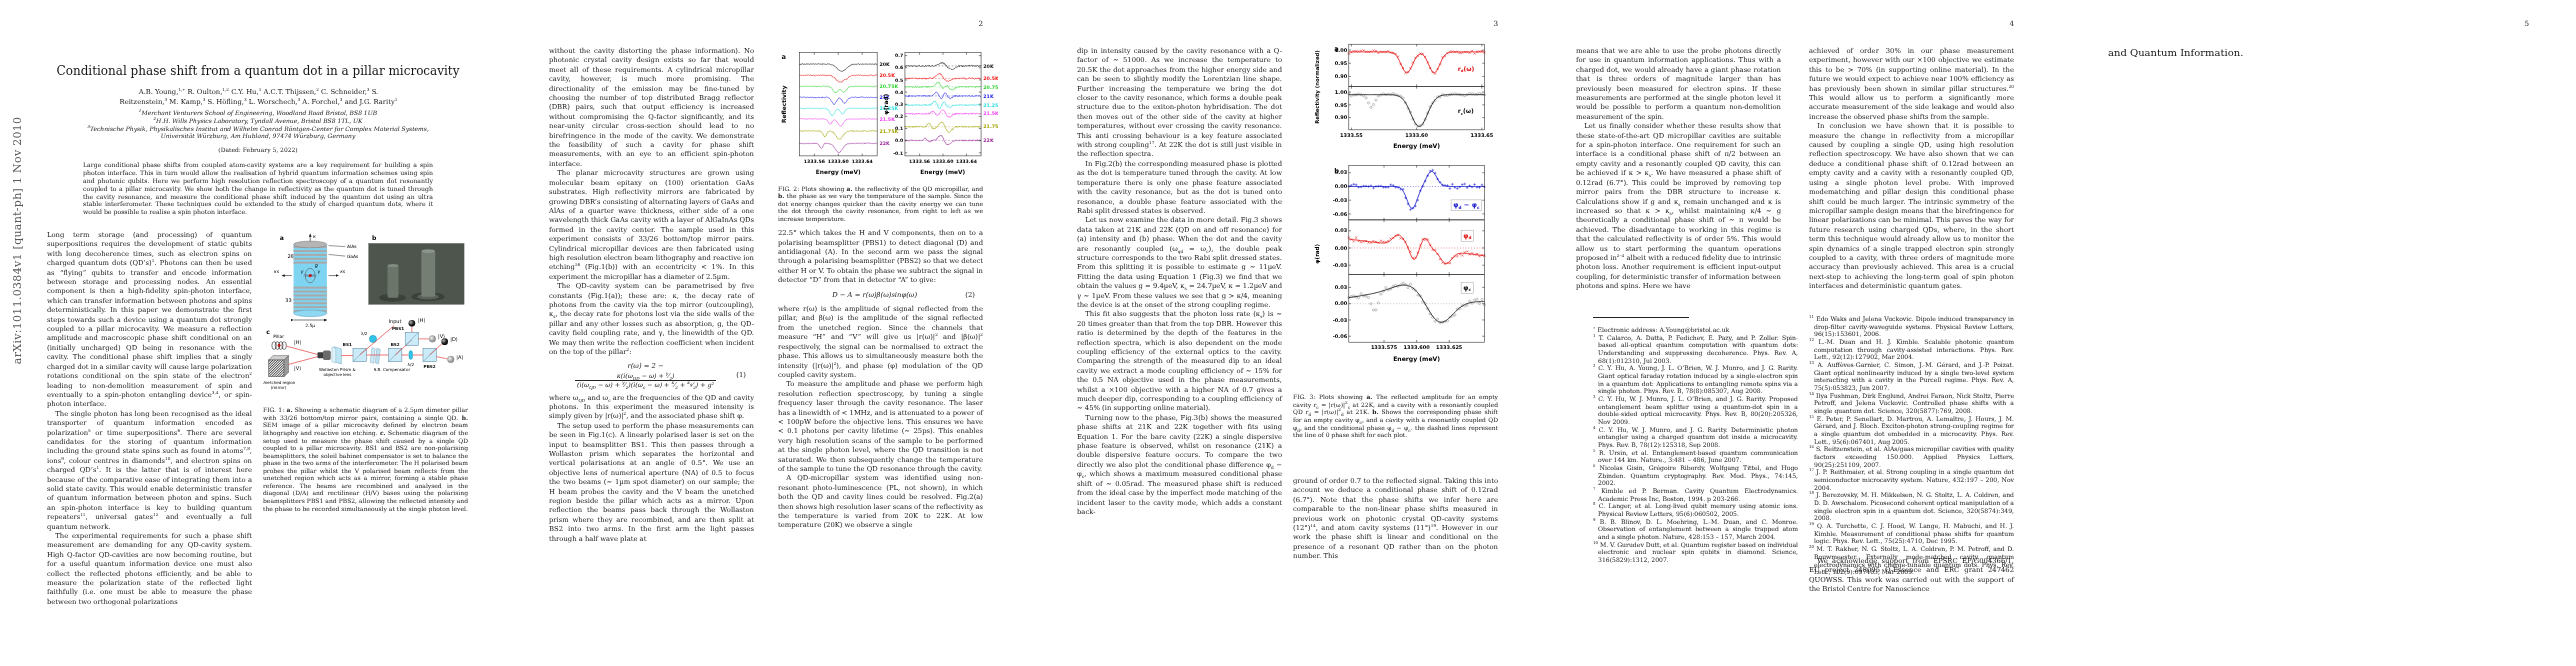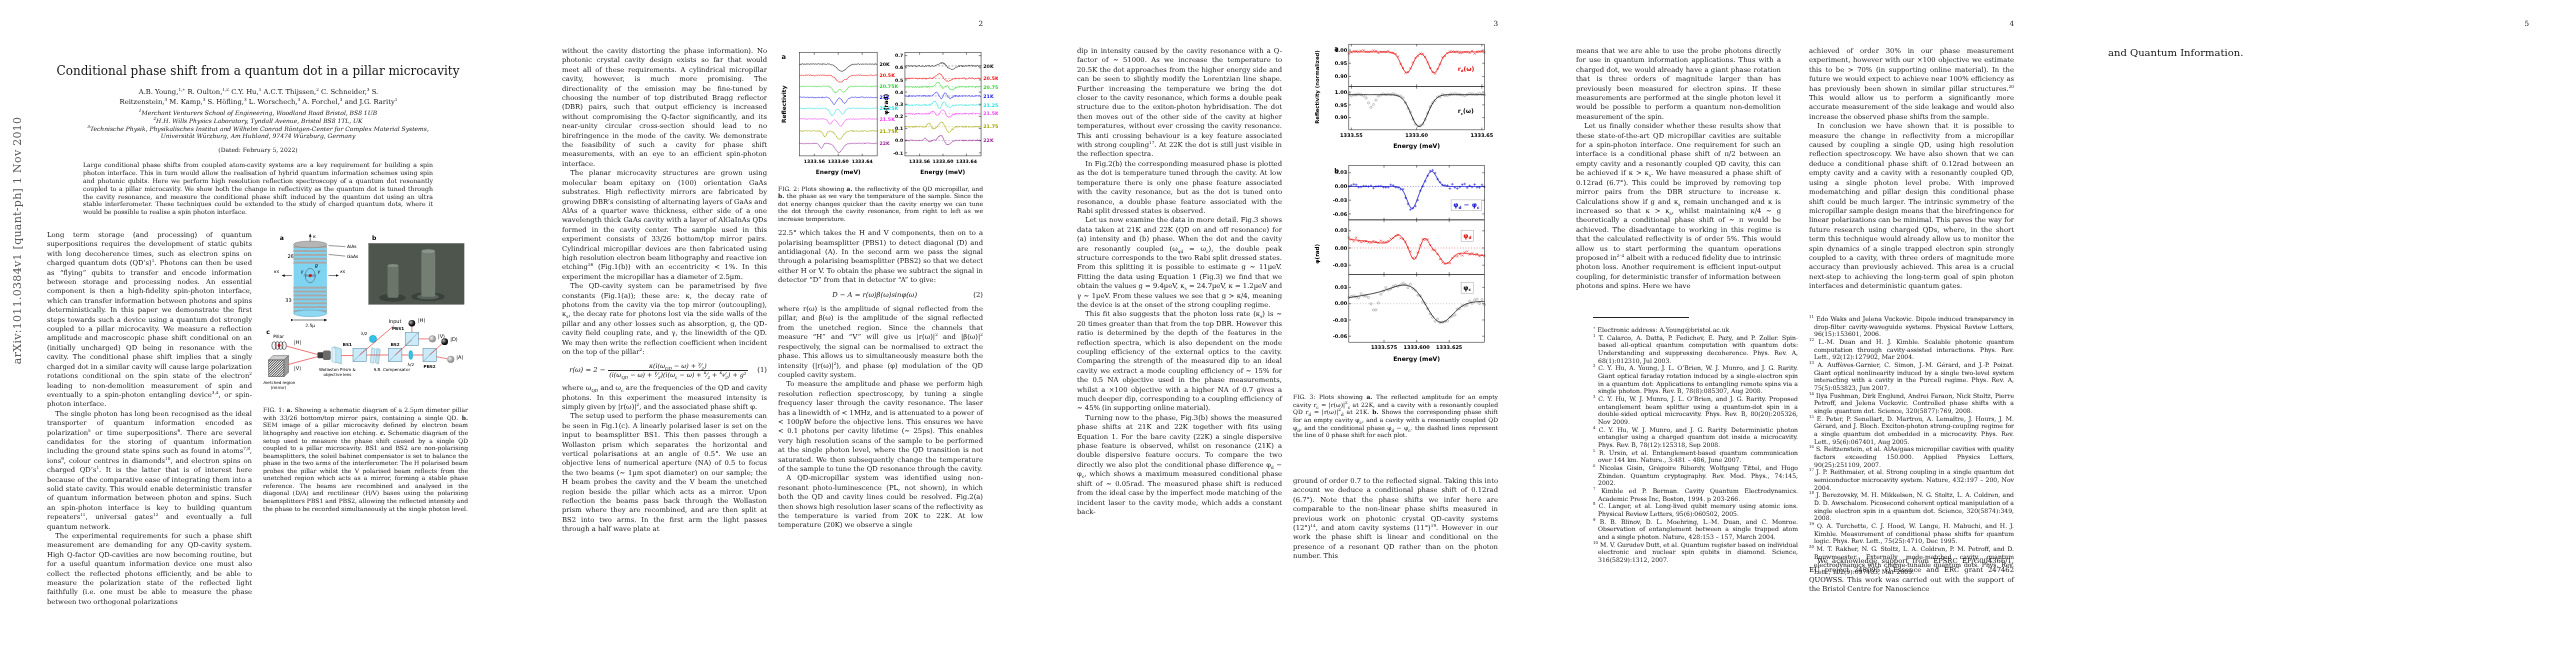--- a/index.html
+++ b/index.html
@@ -16,21 +16,21 @@
           font-style:italic;font-size:6px;line-height:1.3;}
   .dated{position:absolute;top:146px;left:33px;width:450px;text-align:center;font-size:6px;}
   .abstract{position:absolute;top:161px;left:83px;width:350px;text-align:justify;
             font-size:6.2px;line-height:1.27;}
   .col{position:absolute;width:205px;text-align:justify;font-size:6.8px;line-height:1.385;}
   .col p{margin:0;text-indent:8.3px;}
   .col p.noind{text-indent:0;}
   sup{font-size:4.2px;vertical-align:super;line-height:0;}
   sub{font-size:4.2px;vertical-align:sub;line-height:0;}
   .caption{width:205px;text-align:justify;font-size:6px;line-height:1.26;margin-top:4.4px;margin-bottom:6.7px;}
-  .eq{display:flex;align-items:center;margin:5px 0;font-size:6.8px;}
+  .eq{display:flex;align-items:center;margin:5px 8px;font-size:6.8px;}
   .eqbody{flex:1;text-align:center;font-style:italic;}
   .eqno{font-style:normal;padding-left:2.2px;}
   .frac{display:inline-block;vertical-align:middle;text-align:center;font-size:6.3px;line-height:1.25;}
   .frac .num{display:block;border-bottom:0.6px solid #222;padding:0 1.7px;}
   .frac .den{display:block;padding:0 1.7px;}
   .refs p{margin:0;font-size:6.1px;line-height:1.26;text-indent:-5px;padding-left:5px;text-align:justify;}
   .refs sup{font-size:3.9px;}
   .rule{position:absolute;height:0.7px;background:#222;}
   .p5text{position:absolute;font-size:10px;}
   svg text{font-family:"DejaVu Sans","Liberation Sans",sans-serif;}
@@ -206,21 +206,21 @@
       <line x1="312" y1="226" x2="332" y2="230" stroke="#e84040" stroke-width="1.2"></line>
       <circle cx="338" cy="231" r="6" fill="url(#detL)" stroke="#777" stroke-width="0.6"></circle>
       <text x="348" y="230" font-size="9" font-family="DejaVu Sans,sans-serif">|A⟩</text>
     </svg>
   </div>
   <div class="caption" style="position:absolute;left:263px;top:402px">FIG. 1: <b>a.</b> Showing a schematic diagram of a 2.5µm dimeter pillar with 33/26 bottom/top mirror pairs, containing a single QD. <b>b.</b> SEM image of a pillar microcavity defined by electron beam lithography and reactive ion etching. <b>c.</b> Schematic diagram of the setup used to measure the phase shift caused by a single QD coupled to a pillar microcavity. BS1 and BS2 are non-polarising beamsplitters, the soleil babinet compensator is set to balance the phase in the two arms of the interferometer. The H polarised beam probes the pillar whilst the V polarised beam reflects from the unetched region which acts as a mirror, forming a stable phase reference. The beams are recombined and analysed in the diagonal (D/A) and rectilinear (H/V) bases using the polarising beamsplitters PBS1 and PBS2, allowing the reflected intensity and the phase to be recorded simultaneously at the single photon level.</div>
 </div>
 
 <div class="page" style="left:515px">
   <div class="pagenum">2</div>
-  <div class="col" style="left:47px;top:47px;height:517px">
+  <div class="col" style="left:34px;top:47px;height:517px">
     <div>
         <p class="noind">without the cavity distorting the phase information). No photonic crystal cavity design exists so far that would meet all of these requirements. A cylindrical micropillar cavity, however, is much more promising. The directionality of the emission may be fine-tuned by choosing the number of top distributed Bragg reflector (DBR) pairs, such that output efficiency is increased without compromising the Q-factor significantly, and its near-unity circular cross-section should lead to no birefringence in the mode of the cavity. We demonstrate the feasibility of such a cavity for phase shift measurements, with an eye to an efficient spin-photon interface.</p>
         <p>The planar microcavity structures are grown using molecular beam epitaxy on (100) orientation GaAs substrates. High reflectivity mirrors are fabricated by growing DBR’s consisting of alternating layers of GaAs and AlAs of a quarter wave thickness, either side of a one wavelength thick GaAs cavity with a layer of AlGaInAs QDs formed in the cavity center. The sample used in this experiment consists of 33/26 bottom/top mirror pairs. Cylindrical micropillar devices are then fabricated using high resolution electron beam lithography and reactive ion etching<sup>16</sup> (Fig.1(b)) with an eccentricity &lt; 1%. In this experiment the micropillar has a diameter of 2.5µm.</p>
         <p>The QD-cavity system can be parametrised by five constants (Fig.1(a)); these are: κ, the decay rate of photons from the cavity via the top mirror (outcoupling), κ<sub>s</sub>, the decay rate for photons lost via the side walls of the pillar and any other losses such as absorption, g, the QD-cavity field coupling rate, and γ, the linewidth of the QD. We may then write the reflection coefficient when incident on the top of the pillar<sup>2</sup>:</p>
       </div>
     <div class="eq">
       <span class="eqbody"><span>r(ω) = 2 −</span>
         <span class="frac"><span class="num">κ(i(ω<sub>QD</sub> − ω) + <sup>γ</sup>⁄<sub>2</sub>)</span><span class="den">(i(ω<sub>QD</sub> − ω) + <sup>γ</sup>⁄<sub>2</sub>)(i(ω<sub>c</sub> − ω) + <sup>κ</sup>⁄<sub>2</sub> + <sup>κ<sub>s</sub></sup>⁄<sub>2</sub>) + g²</span></span>
       </span>
       <span class="eqno">(1)</span>

